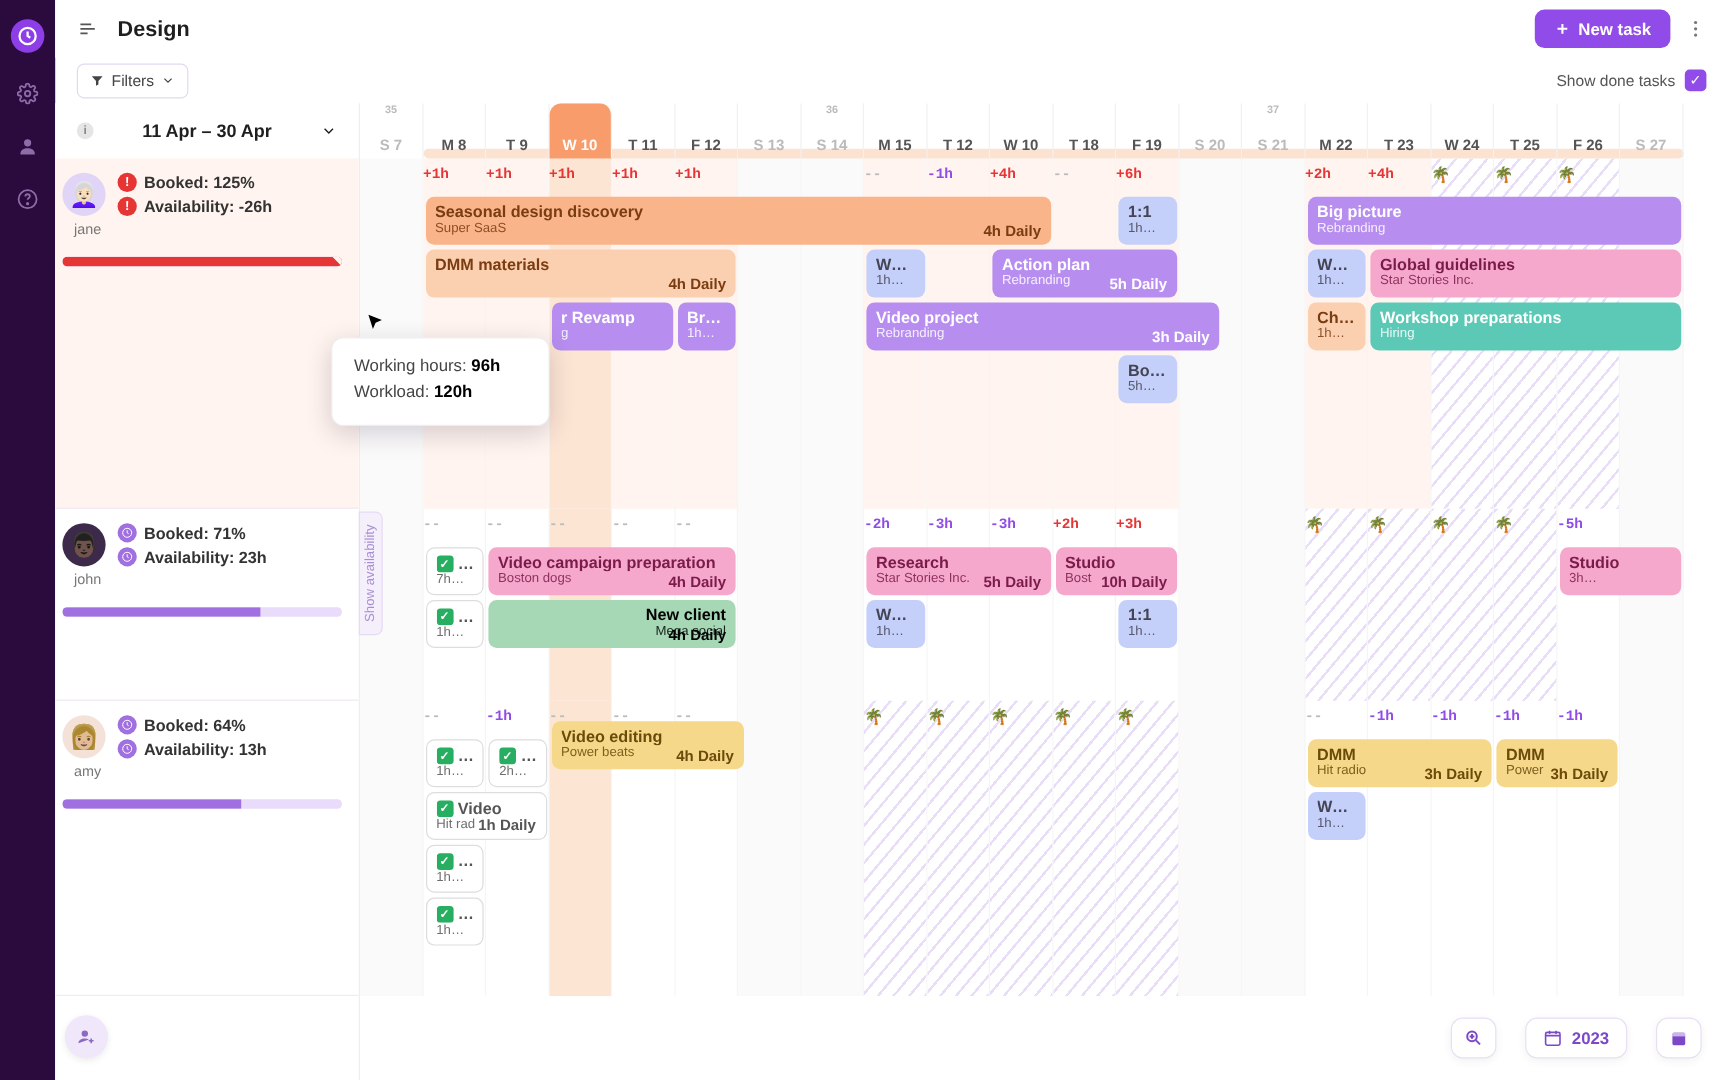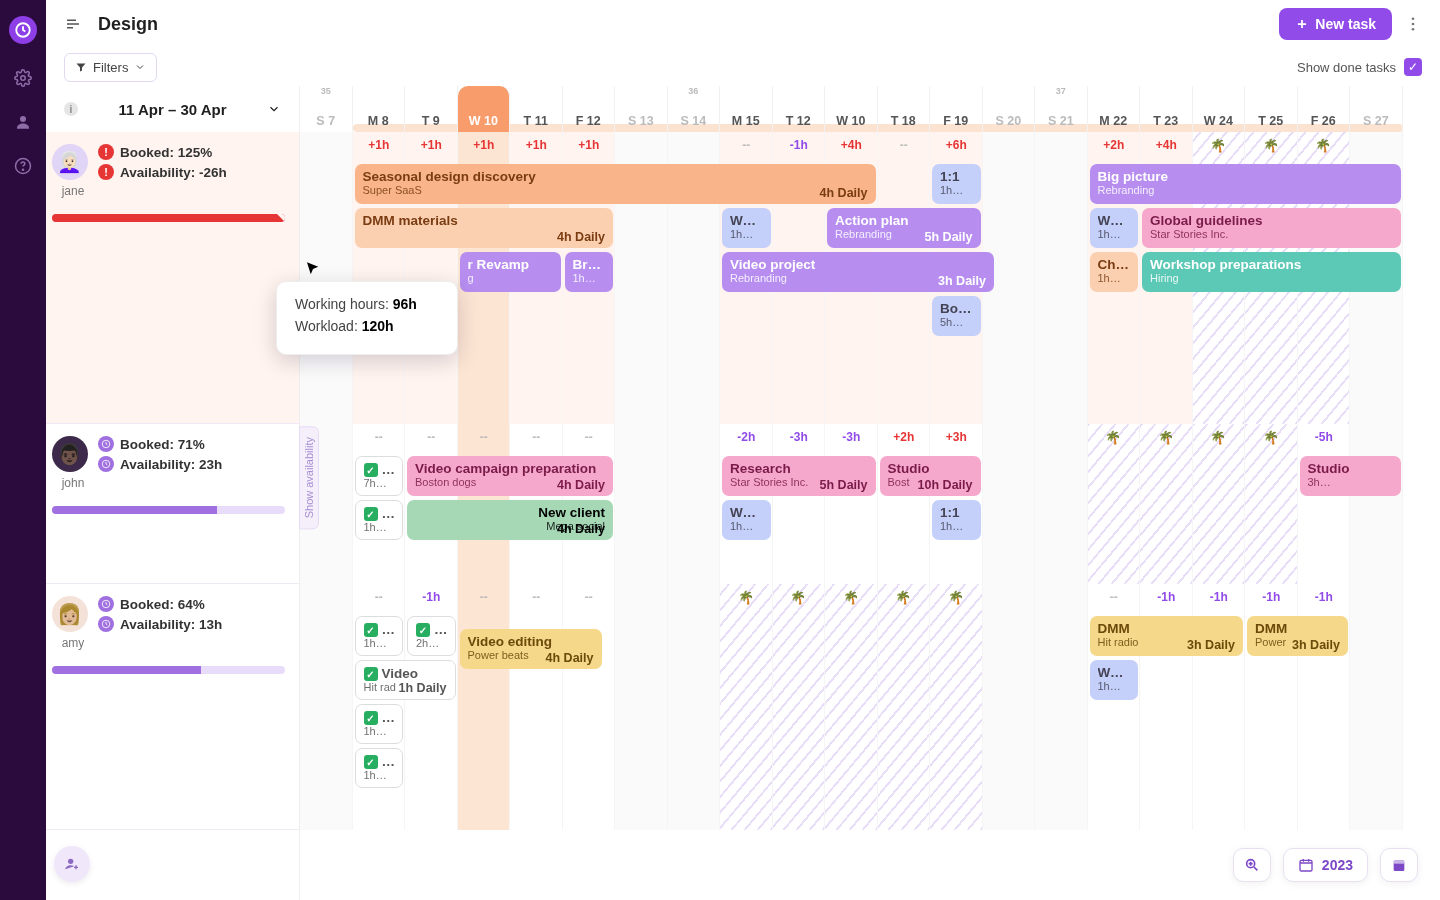--- a/index.html
+++ b/index.html
@@ -76,21 +76,21 @@
 .row.jane { top: 46px; height: 292px; }
 .row.john { top: 338px; height: 160px; }
 .row.amy { top: 498px; height: 246px; }
 .row .bg-col { position: absolute; top: 0; bottom: 0; width: 52.5px; border-right: 1px solid #f5f5f5; }
 .row .bg-col.over { background: #fff4ef; }
 .row .bg-col.today { background: #fde5d4; }
 .row .bg-col.hatch { background: repeating-linear-gradient(-50deg, #e9def7 0, #e9def7 2px, #fff 2px, #fff 10px); }
 .row .bg-col.weekend { background: #fafafa; }
 
 .delta-row { position: absolute; top: 6px; left: 0; right: 0; height: 20px; }
-.delta { position: absolute; width: 52.5px; text-align: center; font-size: 12px; font-weight: 700; }
+.delta { position: absolute; width: 52.5px; text-align: left; font-size: 12px; font-weight: 700; font-family: Liberation Mono, monospace; }
 .delta.pos { color: #e63535; }
 .delta.neg { color: #914be8; }
 .delta.neutral { color: #bbb; }
 .delta .vac { color: #c5a9ee; font-size: 13px; }
 
 
 .task { position: absolute; border-radius: 7px; padding: 5px 8px; overflow: hidden; font-size: 13.5px; }
 .task .t-title { font-weight: 600; white-space: nowrap; overflow: hidden; text-overflow: ellipsis; }
 .task .t-sub { font-size: 11px; opacity: 0.85; white-space: nowrap; overflow: hidden; }
 .task .t-daily { position: absolute; right: 8px; bottom: 4px; font-size: 12.5px; font-weight: 600; margin-top: 17px; }
@@ -100,21 +100,21 @@
 .c-blue { background: #c4d0fa; color: #445; }
 .c-pink { background: #f6a7cc; color: #7a1b49; }
 .c-teal { background: #5cc9b6; color: #fff; }
 .c-green { background: #a6d8b5; color: #000000; text-align: right; }
 .c-yellow { background: #f5d88a; color: #6b4a0a; }
 .c-grey { background: #fff; border: 1px solid #ddd; color: #555; }
 
 .task .done-check { display: inline-flex; background: #27ae60; color: #fff; width: 14px; height: 14px; border-radius: 3px; font-size: 10px; align-items: center; justify-content: center; margin-right: 4px; vertical-align: middle; }
 
 
-.foot-btns { position: absolute; right: 22px; bottom: 18px; display: flex; gap: 12px; z-index: 40; }
+.foot-btns { position: absolute; right: 22px; bottom: 18px; display: flex; gap: 24px; z-index: 40; }
 .foot-btn { background: #fff; border: 1px solid #e8e0f2; border-radius: 10px; padding: 8px 14px; display: flex; align-items: center; gap: 8px; color: #7c48c8; font-weight: 700; box-shadow: 0 2px 8px rgba(0,0,0,0.06); }
 .foot-btn.icon-only { padding: 8px 10px; }
 
 .add-person-btn { position: absolute; left: 54px; bottom: 18px; width: 36px; height: 36px; border-radius: 50%; background: #f0e8fa; color: #8c6ac3; display: flex; align-items: center; justify-content: center; z-index: 40; box-shadow: 0 2px 6px rgba(0,0,0,0.08); }
 
 svg { display: block; }
 </style>
 </head>
 <body>
 
@@ -425,21 +425,21 @@
           </div>
           <div class="task c-blue" style="left: 422px; width: 48.5px; top: 76px; height: 40px;">
             <div class="t-title">Week</div>
             <div class="t-sub">1h…</div>
           </div>
           <div class="task c-purple" style="left: 527px; width: 153.5px; top: 76px; height: 40px;">
             <div class="t-title">Action plan</div>
             <div class="t-sub">Rebranding</div>
             <div class="t-daily">5h Daily</div>
           </div>
-          <div class="task c-purple" style="left: 422px; width: 272px; top: 120px; height: 40px;">
+          <div class="task c-purple" style="left: 422px; width: 294px; top: 120px; height: 40px;">
             <div class="t-title">Video project</div>
             <div class="t-sub">Rebranding</div>
             <div class="t-daily">3h Daily</div>
           </div>
           <div class="task c-blue" style="left: 632px; width: 48.5px; top: 32px; height: 40px;">
             <div class="t-title">1:1</div>
             <div class="t-sub">1h…</div>
           </div>
           <div class="task c-blue" style="left: 632px; width: 48.5px; top: 164px; height: 40px;">
             <div class="t-title">Board</div>
@@ -599,21 +599,21 @@
             <div class="t-daily">1h Daily</div>
           </div>
           <div class="task c-grey" style="left: 54.5px; width: 48.5px; top: 120px; height: 40px;">
             <div class="t-title"><span class="done-check">✓</span>1:1</div>
             <div class="t-sub">1h…</div>
           </div>
           <div class="task c-grey" style="left: 54.5px; width: 48.5px; top: 164px; height: 40px;">
             <div class="t-title"><span class="done-check">✓</span>PR</div>
             <div class="t-sub">1h…</div>
           </div>
-          <div class="task c-yellow" style="left: 159.5px; width: 142px; top: 45px; height: 40px;">
+          <div class="task c-yellow" style="left: 159.5px; width: 160px; top: 17px; height: 40px;">
             <div class="t-title">Video editing</div>
             <div class="t-sub">Power beats</div>
             <div class="t-daily">4h Daily</div>
           </div>
           <div class="task c-yellow" style="left: 789.5px; width: 153.5px; top: 32px; height: 40px;">
             <div class="t-title">DMM</div>
             <div class="t-sub">Hit radio</div>
             <div class="t-daily">3h Daily</div>
           </div>
           <div class="task c-yellow" style="left: 947px; width: 101px; top: 32px; height: 40px;">

